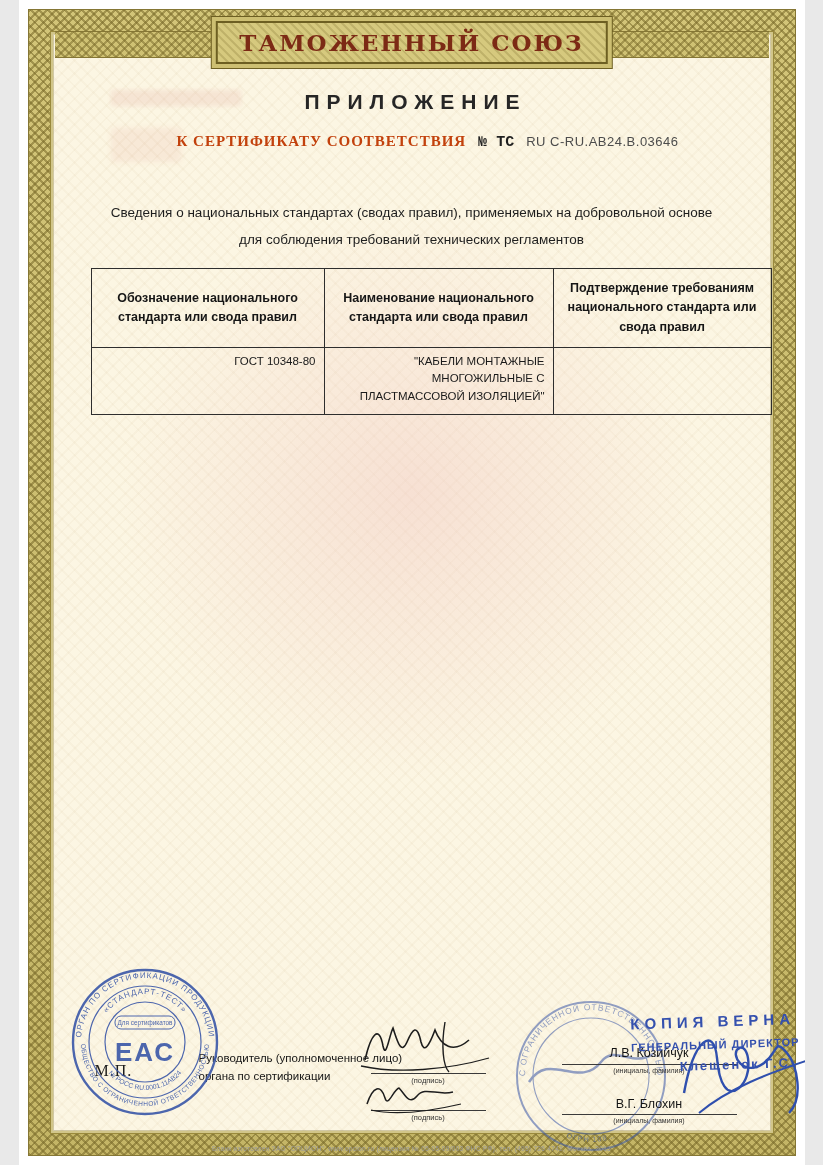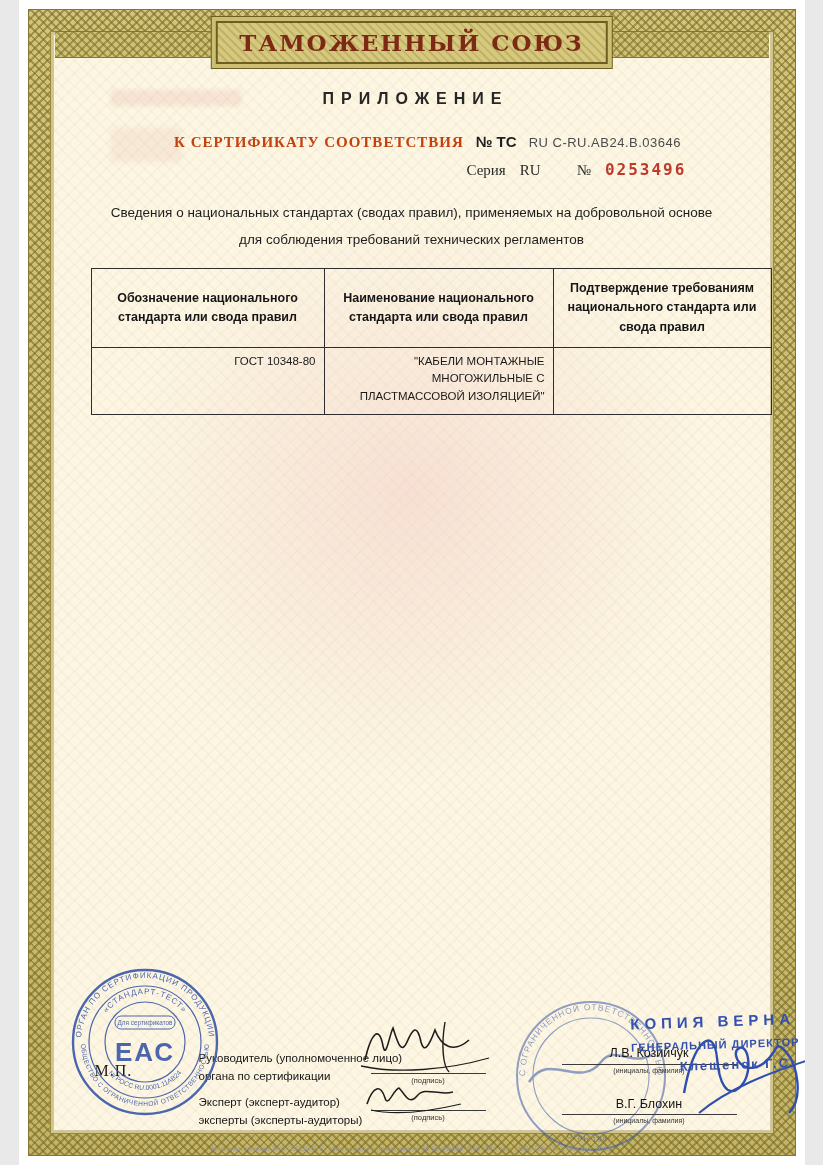--- a/index.html
+++ b/index.html
@@ -30,27 +30,27 @@
     background:
       repeating-linear-gradient(45deg, rgba(122,107,42,.25) 0 2px, transparent 2px 6px),
       #d6c97e;
     font-family:"DejaVu Serif",serif;font-weight:bold;font-size:23px;letter-spacing:2px;
     color:#7c2a15;white-space:nowrap;}
   .abs{position:absolute;z-index:4;}
   .ghost-a{position:absolute;z-index:3;left:92px;top:90px;width:130px;height:16px;
     background:rgba(215,130,120,.14);filter:blur(2px);}
   .ghost-b{position:absolute;z-index:3;left:92px;top:128px;width:70px;height:34px;
     background:rgba(215,130,120,.11);filter:blur(3px);}
-  .title{left:0;right:0;top:90px;text-align:center;font-size:16px;font-weight:bold;
+  .title{left:0;right:0;top:90px;text-align:center;font-size:21px;font-weight:bold;
     letter-spacing:7px;color:#262626;margin-left:8px;}
   .cert-line{left:0;right:0;top:133px;display:flex;justify-content:center;align-items:baseline;
     gap:12px;transform:translateX(16px);}
   .cert-line .lbl{font-family:"Liberation Serif",serif;font-weight:bold;font-size:15px;
     letter-spacing:1px;color:#c2410c;}
-  .cert-line .no{font-family:Liberation Sans, sans-serif;font-weight:bold;font-size:15px;color:#1f1f1f;}
+  .cert-line .no{font-family:Liberation Mono, monospace;font-weight:bold;font-size:15px;color:#1f1f1f;}
   .cert-line .val{font-size:13px;color:#4c4c4c;letter-spacing:.5px;}
   .series-line{left:448px;top:160px;display:flex;align-items:baseline;gap:14px;
     font-family:"Liberation Serif",serif;font-size:15px;color:#2a2a2a;}
   .series-line .blank-no{font-family:"DejaVu Sans Mono",monospace;font-weight:bold;
     font-size:16px;letter-spacing:2px;color:#bf3a2b;}
   .intro{left:88px;right:88px;top:199px;text-align:center;font-size:13.5px;line-height:2.0;
     color:#1e1e1e;}
   table.standards{position:absolute;z-index:4;left:72px;top:268px;width:680px;
     border-collapse:collapse;table-layout:fixed;}
   table.standards th,table.standards td{border:1.5px solid #2e2e2e;text-align:right;}
@@ -86,26 +86,20 @@
   <div class="banner">ТАМОЖЕННЫЙ СОЮЗ</div>
 
   <div class="abs title">ПРИЛОЖЕНИЕ</div>
 
   <div class="abs cert-line">
     <span class="lbl">К СЕРТИФИКАТУ СООТВЕТСТВИЯ</span>
     <span class="no">№ ТС</span>
     <span class="val">RU C-RU.АВ24.В.03646</span>
   </div>
 
-  <div class="abs series-line">
-    <span>Серия</span>
-    <span>RU</span>
-    <span style="margin-left:22px">№</span>
-    <span class="blank-no">0253496</span>
-  </div>
 
   <div class="abs intro">Сведения о национальных стандартах (сводах правил), применяемых на добровольной основе для соблюдения требований технических регламентов</div>
 
   <table class="standards">
     <colgroup>
         <col style="width:233px">
         <col style="width:229px">
         <col style="width:218px">
       </colgroup>
     <thead>
@@ -174,24 +168,20 @@
     <path d="M8,44 C14,18 22,8 26,30 C29,44 32,20 36,12 C40,24 44,40 50,26 C56,12 60,8 64,26 C67,38 72,30 78,14 C84,30 96,38 112,24" fill="none" stroke="#1d1d1d" stroke-width="1.6"></path>
     <path d="M88,6 C84,30 86,50 92,56" fill="none" stroke="#1d1d1d" stroke-width="1.4"></path>
     <path d="M4,50 C40,58 90,54 132,42" fill="none" stroke="#1d1d1d" stroke-width="1.3"></path>
   </svg>
   <div class="sig-line" style="left:352px;top:1073px;width:115px"></div>
   <div class="sig-caption" style="left:332px;top:1076px;width:155px">(подпись)</div>
   <div class="sig-name" style="left:543px;top:1046px;width:175px">Л.В. Козийчук</div>
   <div class="sig-line" style="left:543px;top:1064px;width:175px"></div>
   <div class="sig-caption" style="left:543px;top:1067px;width:175px;font-size:7px">(инициалы, фамилия)</div>
 
-  <div class="abs sig-label" style="left:180px;top:1094px;width:210px">
-    <div>Эксперт (эксперт-аудитор)</div>
-    <div>эксперты (эксперты-аудиторы)</div>
-  </div>
   <svg class="abs" style="left:342px;top:1078px;z-index:5" width="115" height="40" viewBox="0 0 115 40">
     <path d="M6,26 C12,8 20,6 24,20 C27,30 32,12 38,10 C44,16 48,28 56,18 C64,8 76,18 92,14" fill="none" stroke="#1d1d1d" stroke-width="1.5"></path>
     <path d="M10,32 C36,38 66,34 100,26" fill="none" stroke="#1d1d1d" stroke-width="1.2"></path>
   </svg>
   <div class="sig-line" style="left:352px;top:1110px;width:115px"></div>
   <div class="sig-caption" style="left:332px;top:1113px;width:155px">(подпись)</div>
   <div class="sig-name" style="left:543px;top:1097px;width:175px">В.Г. Блохин</div>
   <div class="sig-line" style="left:543px;top:1114px;width:175px"></div>
   <div class="sig-caption" style="left:543px;top:1117px;width:175px;font-size:7px">(инициалы, фамилия)</div>
 

